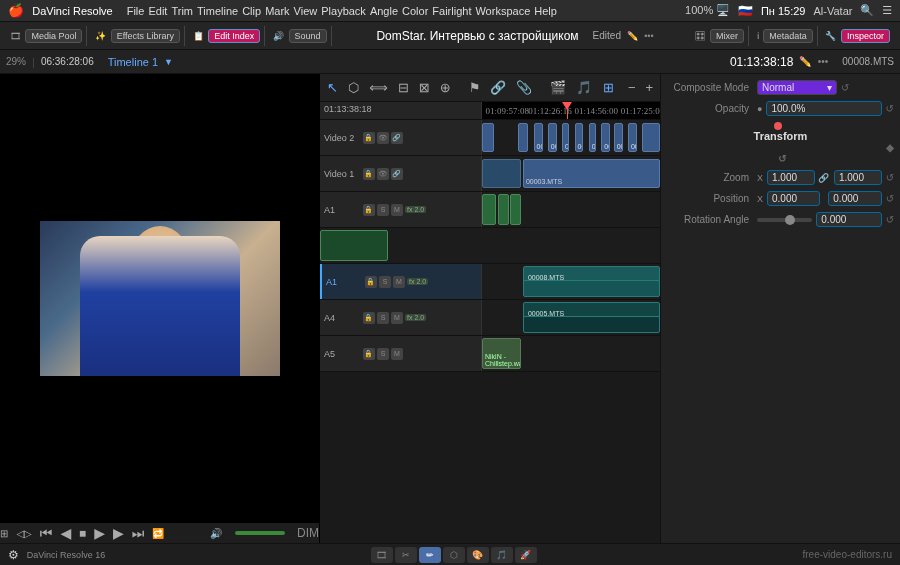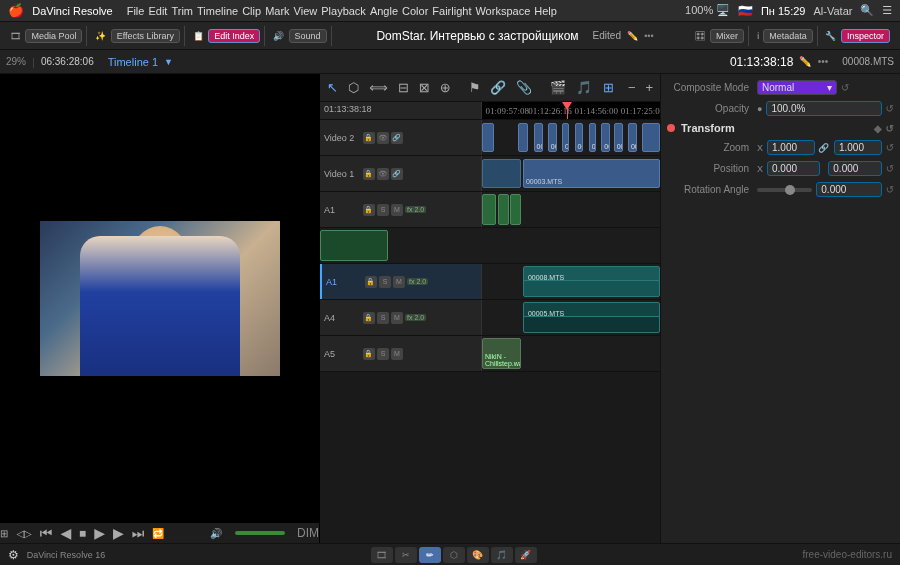--- a/index.html
+++ b/index.html
@@ -211,20 +211,21 @@
       font-size: 10px;
       min-width: 80px;
     }
     .inspector-section-header {
       display: flex;
       align-items: center;
       margin: 6px 0;
       font-size: 11px;
       font-weight: 600;
       color: #ddd;
+      flex-direction: column;
     }
     .inspector-section-header .dot {
       width: 8px; height: 8px;
       background: #e55;
       border-radius: 50%;
       margin-right: 6px;
     }
     .xyz-label { color: #888; font-size: 9px; width: 10px; }
     .inspector-slider {
       flex: 1;

